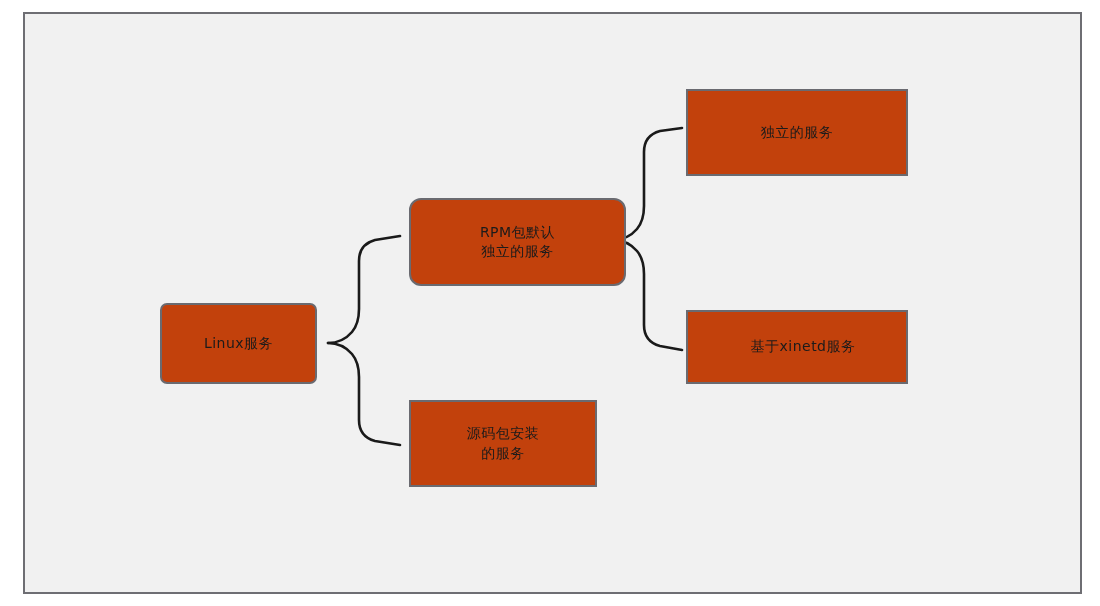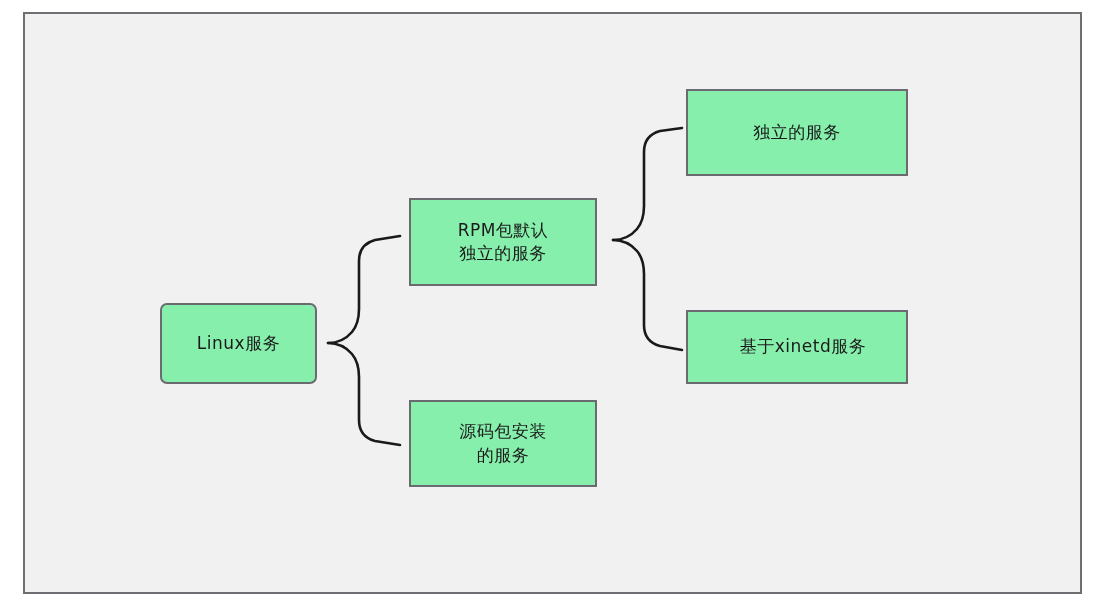--- a/index.html
+++ b/index.html
@@ -33,40 +33,40 @@
   #art {
     position: absolute;
     left: 0;
     top: 0;
     width: 1100px;
     height: 606px;
   }
   
   .node {
     position: absolute;
-    background: #86efac;
+    background: #c2410c;
     border: 2px solid #6a6a70;
     box-sizing: border-box;
     display: flex;
     flex-direction: column;
     align-items: center;
     justify-content: center;
     color: #1b1b1b;
     font-family: "DejaVu Sans", "Liberation Sans", sans-serif;
-    font-size: 17px;
+    font-size: 14px;
     line-height: 1.38;
     letter-spacing: 0.5px;
     white-space: pre;
     text-align: left;
   }
   .node .line {
     display: block;
   }
   .node-root      { left: 160px; top: 303px; width: 157px; height: 81px; border-radius: 7px; }
-  .node-rpm       { left: 409px; top: 198px; width: 188px; height: 88px; }
+  .node-rpm       { left: 409px; top: 198px; width: 217px; height: 88px; border-radius: 12px; }
   .node-source    { left: 409px; top: 400px; width: 188px; height: 87px; }
   .node-standalone{ left: 686px; top:  89px; width: 222px; height: 87px; }
   .node-xinetd    { left: 686px; top: 310px; width: 222px; height: 74px; padding-left: 12px; }
 </style>
 </head>
 <body>
 
 <div id="canvas">
 
   <div id="frame"></div>

